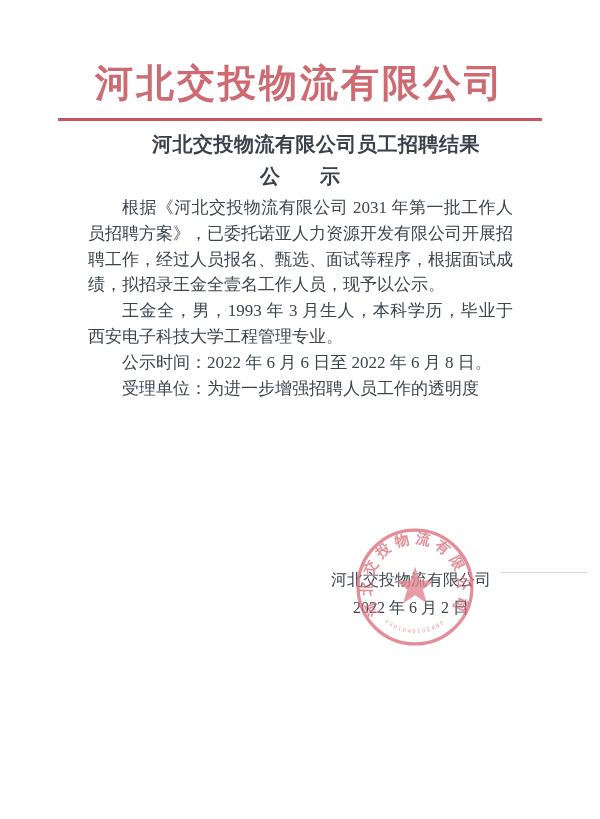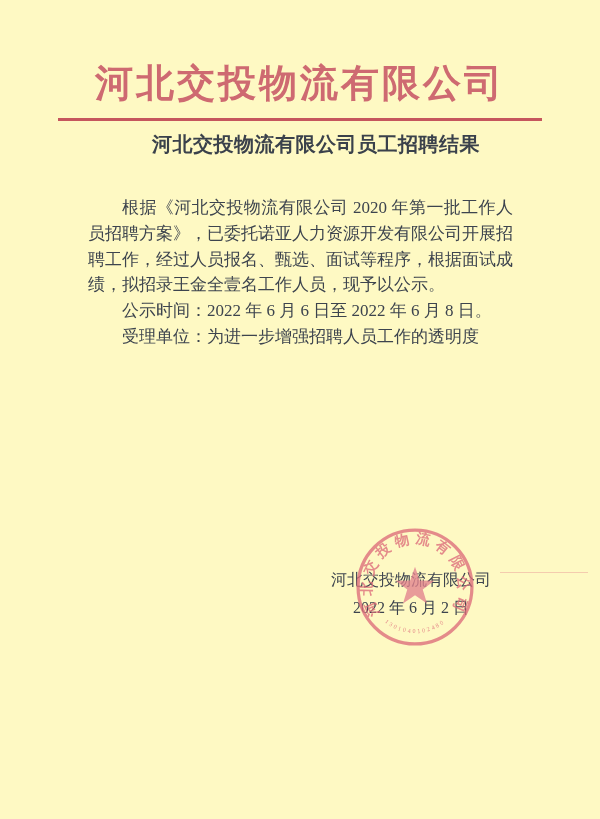--- a/index.html
+++ b/index.html
@@ -6,21 +6,21 @@
     margin: 0;
     padding: 0;
     background: #e9e9ec;
     font-family: "Liberation Serif", "DejaVu Serif", serif;
   }
   .page {
     position: relative;
     width: 600px;
     height: 819px;
     margin: 0 auto;
-    background: #fef9c3;
+    background: #ffffff;
     overflow: hidden;
   }
   .org-title {
     position: absolute;
     top: 58px;
     left: 0;
     width: 600px;
     margin: 0;
     text-align: center;
     font-size: 38px;
@@ -120,23 +120,25 @@
 <body>
 
 <div class="page">
 
   <h1 class="org-title">河北交投物流有限公司</h1>
 
   <div class="divider"></div>
 
   <h2 class="doc-title">河北交投物流有限公司员工招聘结果</h2>
 
+  <h2 class="doc-subtitle">公　　示</h2>
 
   <div class="body-text">
-    <p>根据《河北交投物流有限公司 2020 年第一批工作人员招聘方案》，已委托诺亚人力资源开发有限公司开展招聘工作，经过人员报名、甄选、面试等程序，根据面试成绩，拟招录王金全壹名工作人员，现予以公示。</p>
+    <p>根据《河北交投物流有限公司 2031 年第一批工作人员招聘方案》，已委托诺亚人力资源开发有限公司开展招聘工作，经过人员报名、甄选、面试等程序，根据面试成绩，拟招录王金全壹名工作人员，现予以公示。</p>
+    <p>王金全，男，1993 年 3 月生人，本科学历，毕业于西安电子科技大学工程管理专业。</p>
     <p>公示时间：2022 年 6 月 6 日至 2022 年 6 月 8 日。</p>
     <p>受理单位：为进一步增强招聘人员工作的透明度</p>
   </div>
 
   <div class="scan-line"></div>
 
   <div class="signature">
     <div>河北交投物流有限公司</div>
     <div>2022 年 6 月 2 日</div>
   </div>

